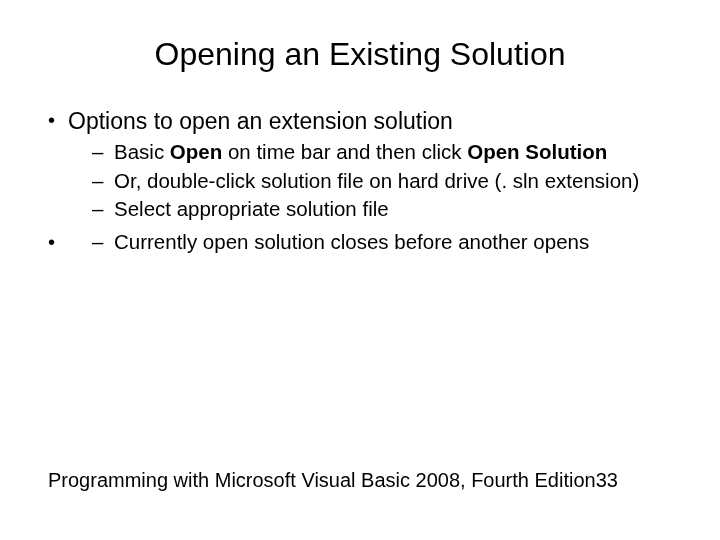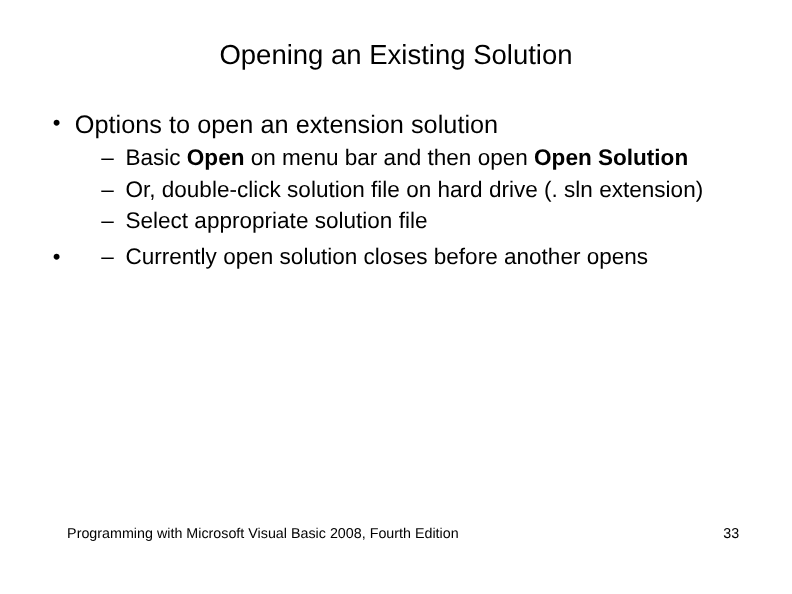--- a/index.html
+++ b/index.html
@@ -14,21 +14,21 @@
     overflow: hidden;
   }
   .slide {
     box-sizing: border-box;
     width: 720px;
     height: 540px;
     padding: 30px 40px 0 40px;
     position: relative;
   }
   .title {
-    font-size: 25px;
+    font-size: 32px;
     text-align: center;
     margin: 6px 0 34px 0;
     font-weight: normal;
   }
   ul.level1 {
     list-style: none;
     padding: 0;
     margin: 0 0 0 6px;
   }
   ul.level1 > li {
@@ -60,39 +60,38 @@
   ul.level2 > li::before {
     content: "–";
     position: absolute;
     left: 0;
     top: 0;
   }
   .bold { font-weight: bold; }
   .footer {
     position: absolute;
     bottom: 48px;
-    left: 61px;
+    left: 48px;
     right: 48px;
     display: flex;
-    justify-content: space-between;
-    font-size: 13px;
+    font-size: 20px;
   }
 </style>
 </head>
 <body>
 <div class="slide">
 
 <h1 class="title">Opening an Existing Solution</h1>
 
 <ul class="level1">
   <li>
     <span>Options to open an extension solution</span>
     <ul class="level2">
       <li>
-        <span>Basic </span><span class="bold">Open</span><span> on menu bar and then open </span><span class="bold">Open Solution</span>
+        <span>Basic </span><span class="bold">Open</span><span> on time bar and then click </span><span class="bold">Open Solution</span>
       </li>
       <li>Or, double-click solution file on hard drive (. sln extension)</li>
       <li>Select appropriate solution file</li>
     </ul>
   </li>
   <li>
     <ul class="level2">
       <li>Currently open solution closes before another opens</li>
     </ul>
   </li>

